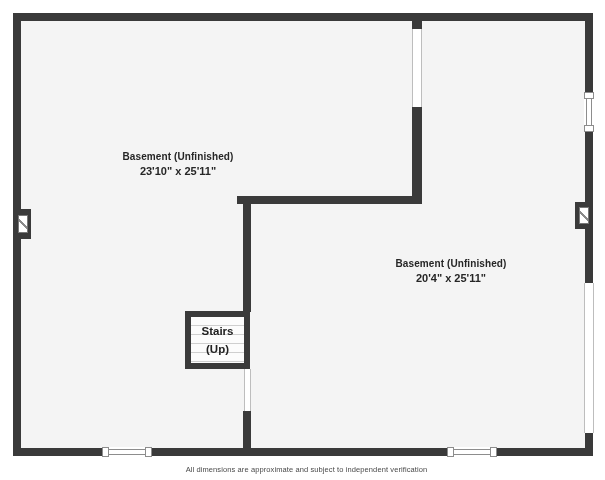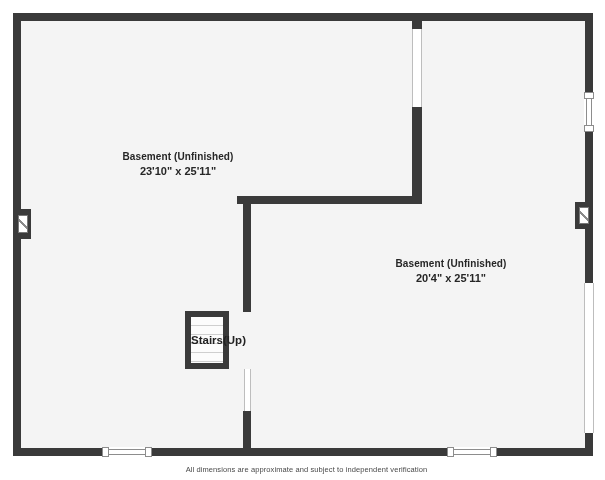--- a/index.html
+++ b/index.html
@@ -29,25 +29,25 @@
 
   
   .fixture { position: absolute; background: #3a3a3a; }
   .fixture .hatch {
     position: absolute; background-color: #ffffff; border: 1px solid #777777;
     background-image: linear-gradient(45deg, transparent 43%, #8a8a8a 43%, #8a8a8a 55%, transparent 55%);
   }
 
   
   .stairs-box {
-    position: absolute; left: 185px; top: 311px; width: 44px; height: 58px;
+    position: absolute; left: 185px; top: 311px; width: 65px; height: 58px;
     border: 6px solid #3a3a3a;
     background-color: #fcfcfc;
     background-image: repeating-linear-gradient(to bottom, #fcfcfc 0px, #fcfcfc 8px, #cfcfcf 8px, #cfcfcf 9px);
-    display: flex; flex-direction: row; align-items: center; 
+    display: flex; flex-direction: column; align-items: center; justify-content: center;
   }
   .stairs-box .stairs-text {
     font-size: 11.5px; font-weight: bold; color: #222222; line-height: 18px; text-align: center;
   }
 
   
   .room-label { position: absolute; width: 300px; text-align: center; color: #262626; }
   .room-label .room-name { font-size: 10px; font-weight: bold; letter-spacing: 0.1px; }
   .room-label .room-dims { font-size: 11px; font-weight: bold; margin-top: 3px; }
   .room-label-1 { left: 28px; top: 151px; }

